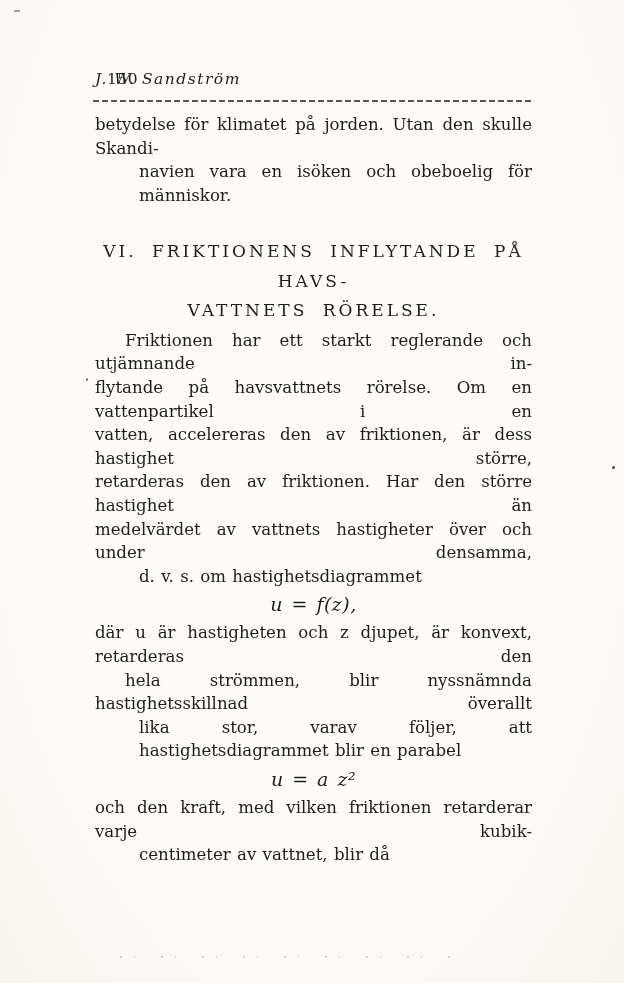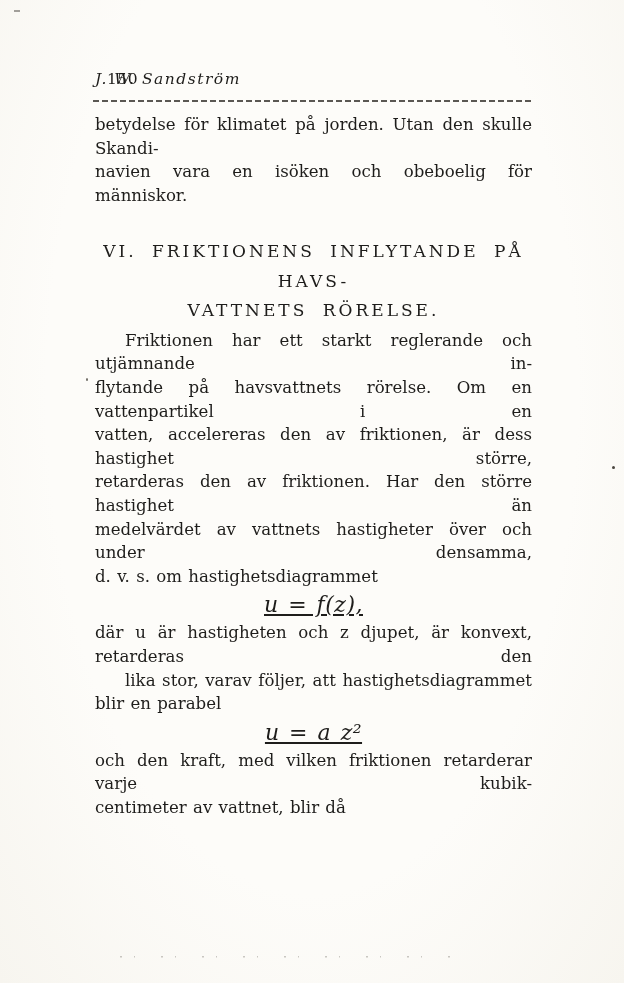--- a/index.html
+++ b/index.html
@@ -59,21 +59,21 @@
     font-size: 16.6px;
     line-height: 23.6px;
     word-spacing: 1px;
   }
   .para .ln {
     text-align: justify;
     text-align-last: justify;
     text-justify: inter-word;
     white-space: normal;
   }
-  .para .ln.ln-last { text-align-last: left; }
+  .para .ln.ln-last { text-align-last: left; margin-left: 44px; }
   .para.indent .ln:first-child { text-indent: 30px; }
 
   
   .heading {
     margin-top: 30px;
     margin-bottom: 3px;
     font-size: 17px;
     line-height: 29.5px;
     letter-spacing: 3px;
     word-spacing: 7px;
@@ -81,25 +81,24 @@
   .heading .ln, .heading .ln.ln-last {
     text-align: center;
     text-align-last: center;
   }
 
   
   .equation {
     margin: 5px 0 5px 0;
     text-align: center;
     font-style: italic;
-    font-size: 22px;
+    font-size: 19px;
     line-height: 23px;
     letter-spacing: 0.5px;
     word-spacing: 2px;
-    text-decoration: underline;
   }
 
   
   .speck {
     position: absolute;
     background: #4a463f;
     border-radius: 50%;
   }
   .speck.s1 { left: 612px; top: 466px; width: 3px; height: 3px; }
   .speck.s2 { left: 86px;  top: 378px; width: 2px; height: 3px; opacity: 0.8; }
@@ -150,20 +149,21 @@
         <div class="ln ln-last">d. v. s. om hastighetsdiagrammet</div>
       </div>
 
     <div class="equation">u = f(z),</div>
 
     <div class="para">
         <div class="ln">där u är hastigheten och z djupet, är konvext, retarderas den</div>
       </div>
 
     <div class="para indent">
+        <div class="ln">hela strömmen, blir nyssnämnda hastighetsskillnad överallt</div>
         <div class="ln ln-last">lika stor, varav följer, att hastighetsdiagrammet blir en parabel</div>
       </div>
 
     <div class="equation">u = a z²</div>
 
     <div class="para">
         <div class="ln">och den kraft, med vilken friktionen retarderar varje kubik-</div>
         <div class="ln ln-last">centimeter av vattnet, blir då</div>
       </div>
 

